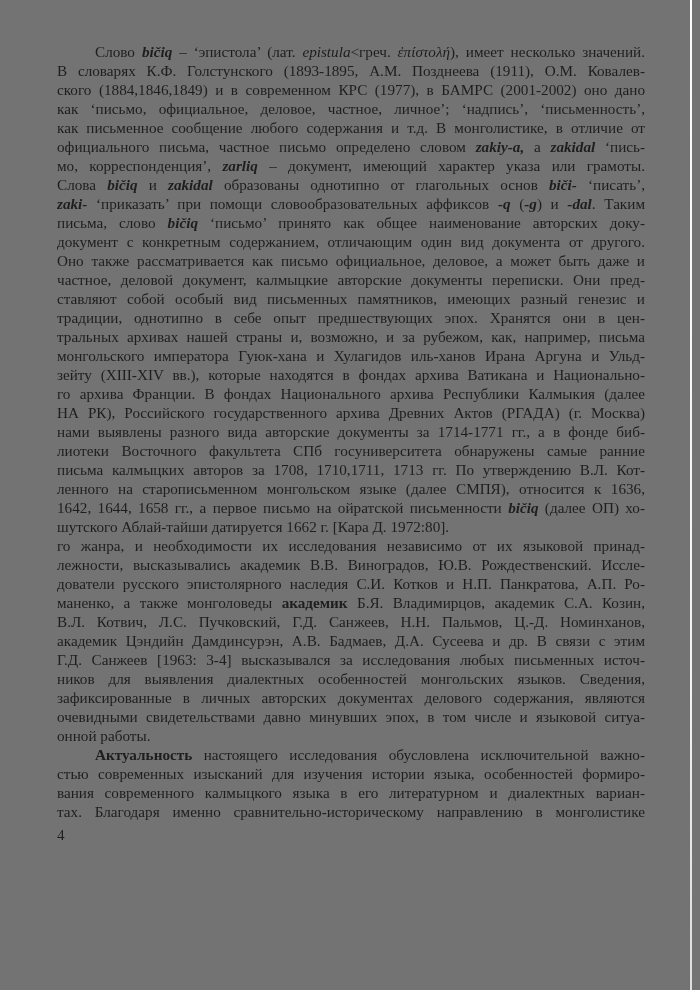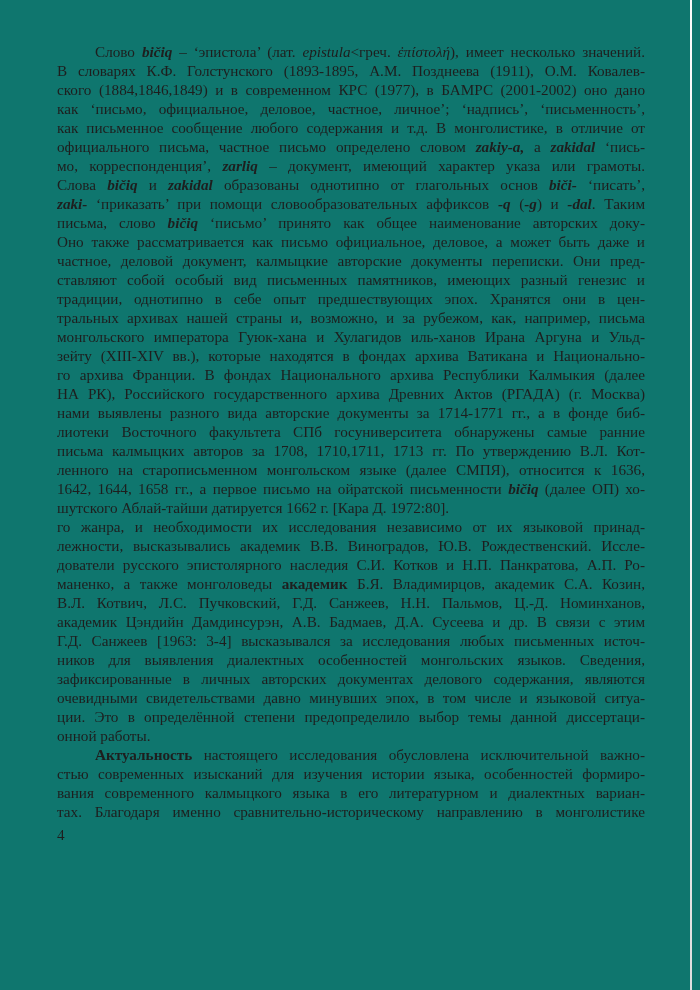--- a/index.html
+++ b/index.html
@@ -10,21 +10,21 @@
   body {
     width: 700px;
     height: 990px;
     overflow: hidden;
     font-family: "Liberation Serif", "DejaVu Serif", serif;
   }
   .page {
     position: relative;
     width: 700px;
     height: 990px;
-    background: #0f766e;
+    background: #737373;
     color: #1e1e1e;
   }
   .text-block {
     position: absolute;
     left: 57px;
     top: 42px;
     width: 588px;
     font-size: 15.2px;
     line-height: 19px;
   }
@@ -66,20 +66,21 @@
           <div class="line indent"><span class="run-n">Слово </span><span class="run-bi">bičiq</span><span class="run-n"> – ‘эпистола’ (лат. </span><span class="run-i">epistula</span><span class="run-n">&lt;греч. </span><span class="run-i">ἐπίστολή</span><span class="run-n">), имеет несколько значений.</span></div>
           <div class="line"><span class="run-n">В словарях К.Ф. Голстунского (1893-1895, А.М. Позднеева (1911), О.М. Ковалев-</span></div>
           <div class="line"><span class="run-n">ского (1884,1846,1849) и в современном КРС (1977), в БАМРС (2001-2002) оно дано</span></div>
           <div class="line"><span class="run-n">как ‘письмо, официальное, деловое, частное, личное’; ‘надпись’, ‘письменность’,</span></div>
           <div class="line"><span class="run-n">как письменное сообщение любого содержания и т.д. В монголистике, в отличие от</span></div>
           <div class="line"><span class="run-n">официального письма, частное письмо определено словом </span><span class="run-bi">zakiy-a,</span><span class="run-n"> а </span><span class="run-bi">zakidal</span><span class="run-n"> ‘пись-</span></div>
           <div class="line"><span class="run-n">мо, корреспонденция’, </span><span class="run-bi">zarliq</span><span class="run-n"> – документ, имеющий характер указа или грамоты.</span></div>
           <div class="line"><span class="run-n">Слова </span><span class="run-bi">bičiq</span><span class="run-n"> и </span><span class="run-bi">zakidal</span><span class="run-n"> образованы однотипно от глагольных основ </span><span class="run-bi">biči-</span><span class="run-n"> ‘писать’,</span></div>
           <div class="line"><span class="run-bi">zaki-</span><span class="run-n"> ‘приказать’ при помощи словообразовательных аффиксов </span><span class="run-bi">-q</span><span class="run-n"> (</span><span class="run-bi">-g</span><span class="run-n">) и </span><span class="run-bi">-dal</span><span class="run-n">. Таким</span></div>
           <div class="line"><span class="run-n">письма, слово </span><span class="run-bi">bičiq</span><span class="run-n"> ‘письмо’ принято как общее наименование авторских доку-</span></div>
+          <div class="line"><span class="run-n">документ с конкретным содержанием, отличающим один вид документа от другого.</span></div>
           <div class="line"><span class="run-n">Оно также рассматривается как письмо официальное, деловое, а может быть даже и</span></div>
           <div class="line"><span class="run-n">частное, деловой документ, калмыцкие авторские документы переписки. Они пред-</span></div>
           <div class="line"><span class="run-n">ставляют собой особый вид письменных памятников, имеющих разный генезис и</span></div>
           <div class="line"><span class="run-n">традиции, однотипно в себе опыт предшествующих эпох. Хранятся они в цен-</span></div>
           <div class="line"><span class="run-n">тральных архивах нашей страны и, возможно, и за рубежом, как, например, письма</span></div>
           <div class="line"><span class="run-n">монгольского императора Гуюк-хана и Хулагидов иль-ханов Ирана Аргуна и Ульд-</span></div>
           <div class="line"><span class="run-n">зейту (XIII-XIV вв.), которые находятся в фондах архива Ватикана и Национально-</span></div>
           <div class="line"><span class="run-n">го архива Франции. В фондах Национального архива Республики Калмыкия (далее</span></div>
           <div class="line"><span class="run-n">НА РК), Российского государственного архива Древних Актов (РГАДА) (г. Москва)</span></div>
           <div class="line"><span class="run-n">нами выявлены разного вида авторские документы за 1714-1771 гг., а в фонде биб-</span></div>
@@ -93,21 +94,20 @@
           <div class="line"><span class="run-n">го жанра, и необходимости их исследования независимо от их языковой принад-</span></div>
           <div class="line"><span class="run-n">лежности, высказывались академик В.В. Виноградов, Ю.В. Рождественский. Иссле-</span></div>
           <div class="line"><span class="run-n">дователи русского эпистолярного наследия С.И. Котков и Н.П. Панкратова, А.П. Ро-</span></div>
           <div class="line"><span class="run-n">маненко, а также монголоведы </span><span class="run-b">академик</span><span class="run-n"> Б.Я. Владимирцов, академик С.А. Козин,</span></div>
           <div class="line"><span class="run-n">В.Л. Котвич, Л.С. Пучковский, Г.Д. Санжеев, Н.Н. Пальмов, Ц.-Д. Номинханов,</span></div>
           <div class="line"><span class="run-n">академик Цэндийн Дамдинсурэн, А.В. Бадмаев, Д.А. Сусеева и др. В связи с этим</span></div>
           <div class="line"><span class="run-n">Г.Д. Санжеев [1963: 3-4] высказывался за исследования любых письменных источ-</span></div>
           <div class="line"><span class="run-n">ников для выявления диалектных особенностей монгольских языков. Сведения,</span></div>
           <div class="line"><span class="run-n">зафиксированные в личных авторских документах делового содержания, являются</span></div>
           <div class="line"><span class="run-n">очевидными свидетельствами давно минувших эпох, в том числе и языковой ситуа-</span></div>
-          <div class="line"><span class="run-n">ции. Это в определённой степени предопределило выбор темы данной диссертаци-</span></div>
           <div class="line last"><span class="run-n">онной работы.</span></div>
         </div>
         <div class="paragraph">
           <div class="line indent"><span class="run-b">Актуальность</span><span class="run-n"> настоящего исследования обусловлена исключительной важно-</span></div>
           <div class="line"><span class="run-n">стью современных изысканий для изучения истории языка, особенностей формиро-</span></div>
           <div class="line"><span class="run-n">вания современного калмыцкого языка в его литературном и диалектных вариан-</span></div>
           <div class="line"><span class="run-n">тах. Благодаря именно сравнительно-историческому направлению в монголистике</span></div>
         </div>
       </div>
     <div class="line last page-number">4</div>

